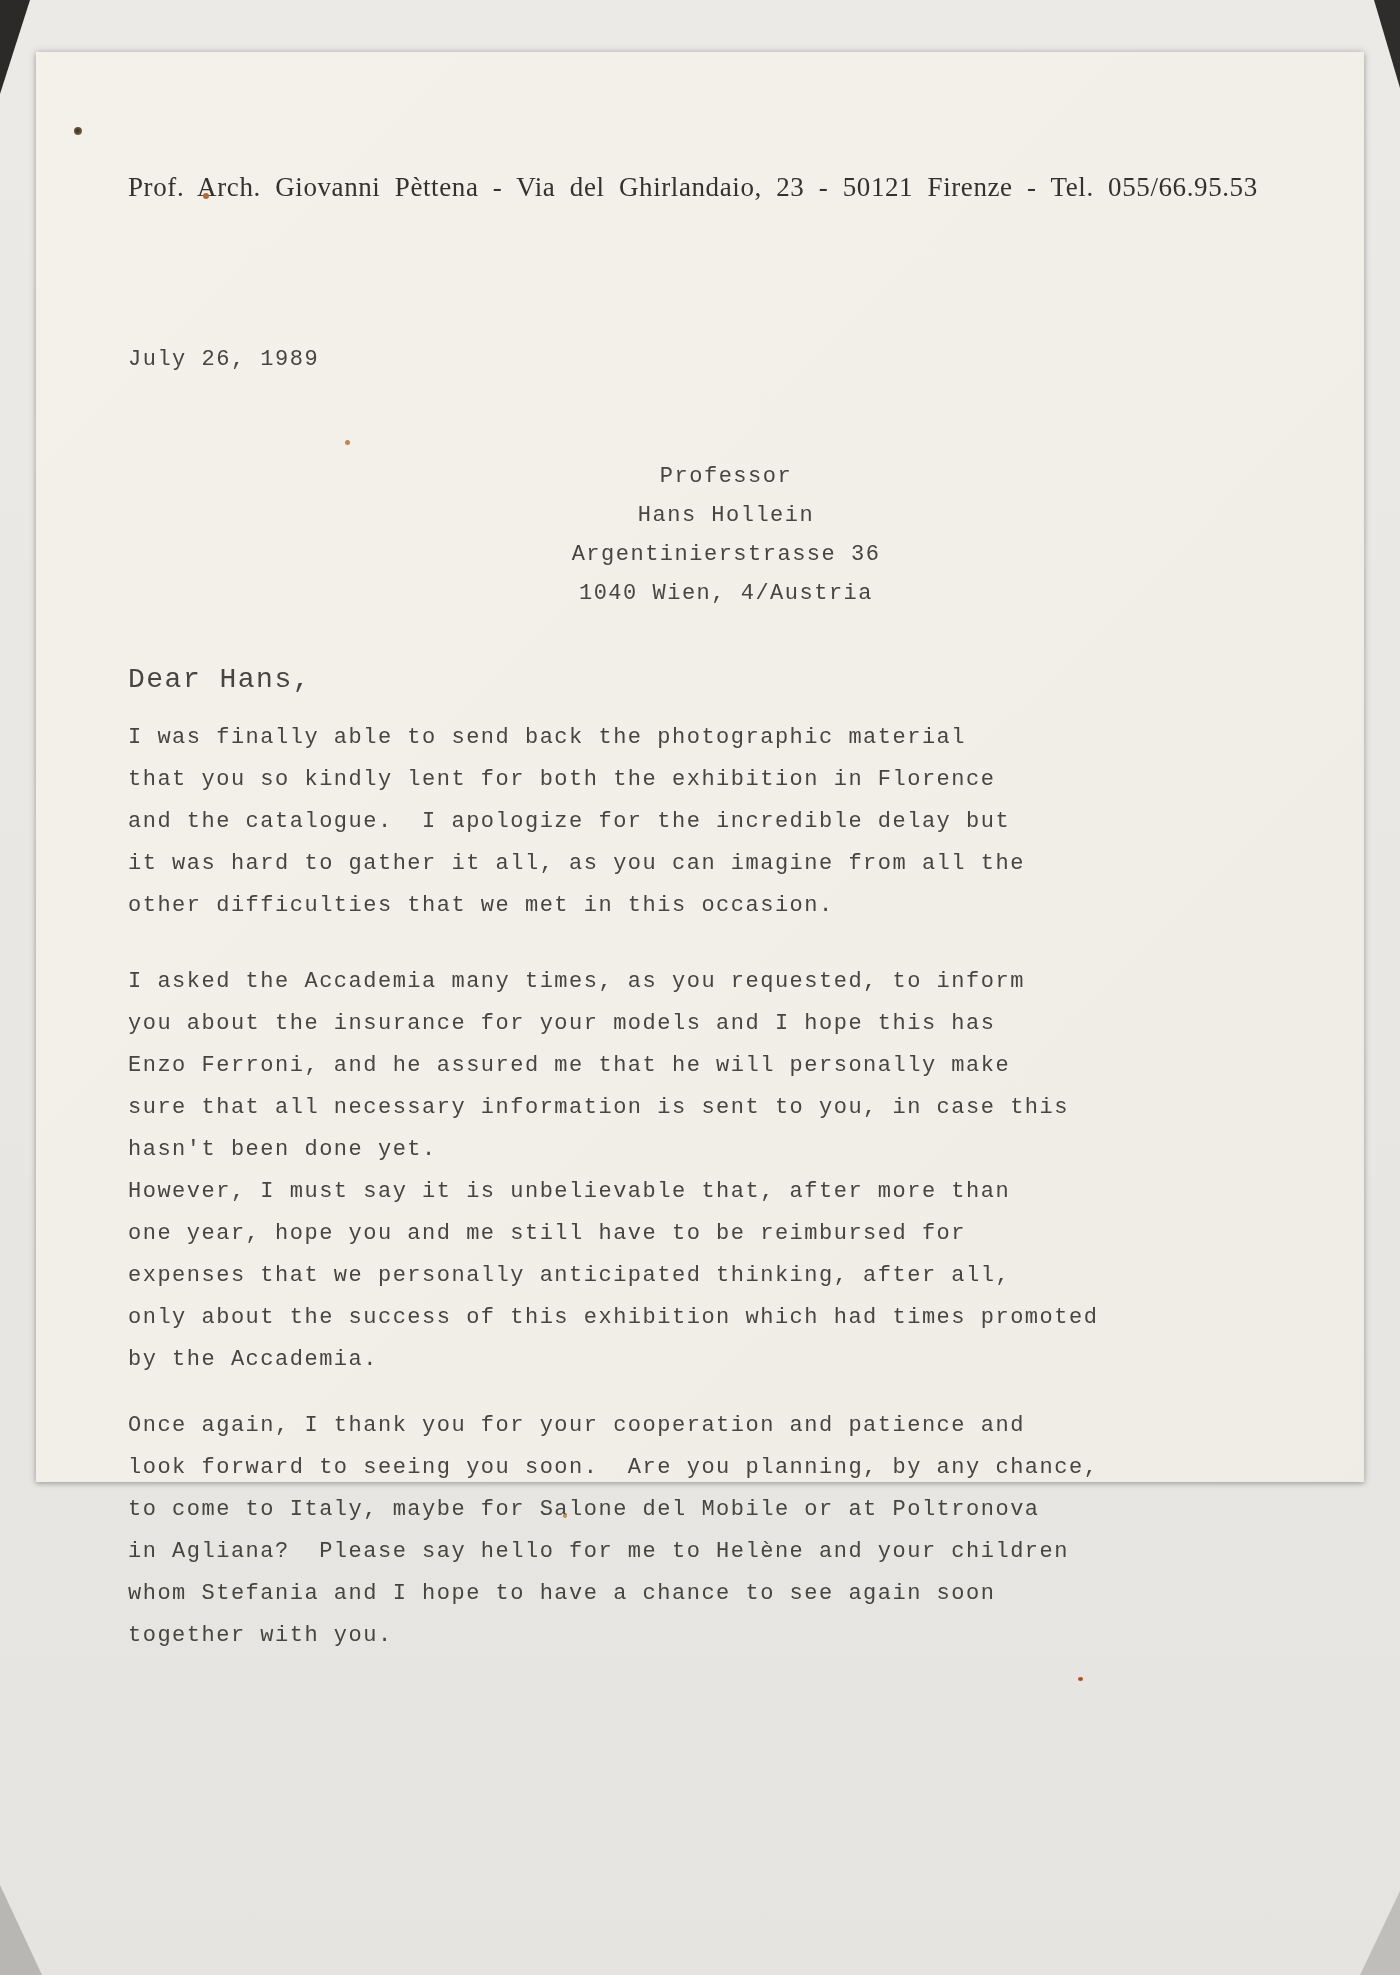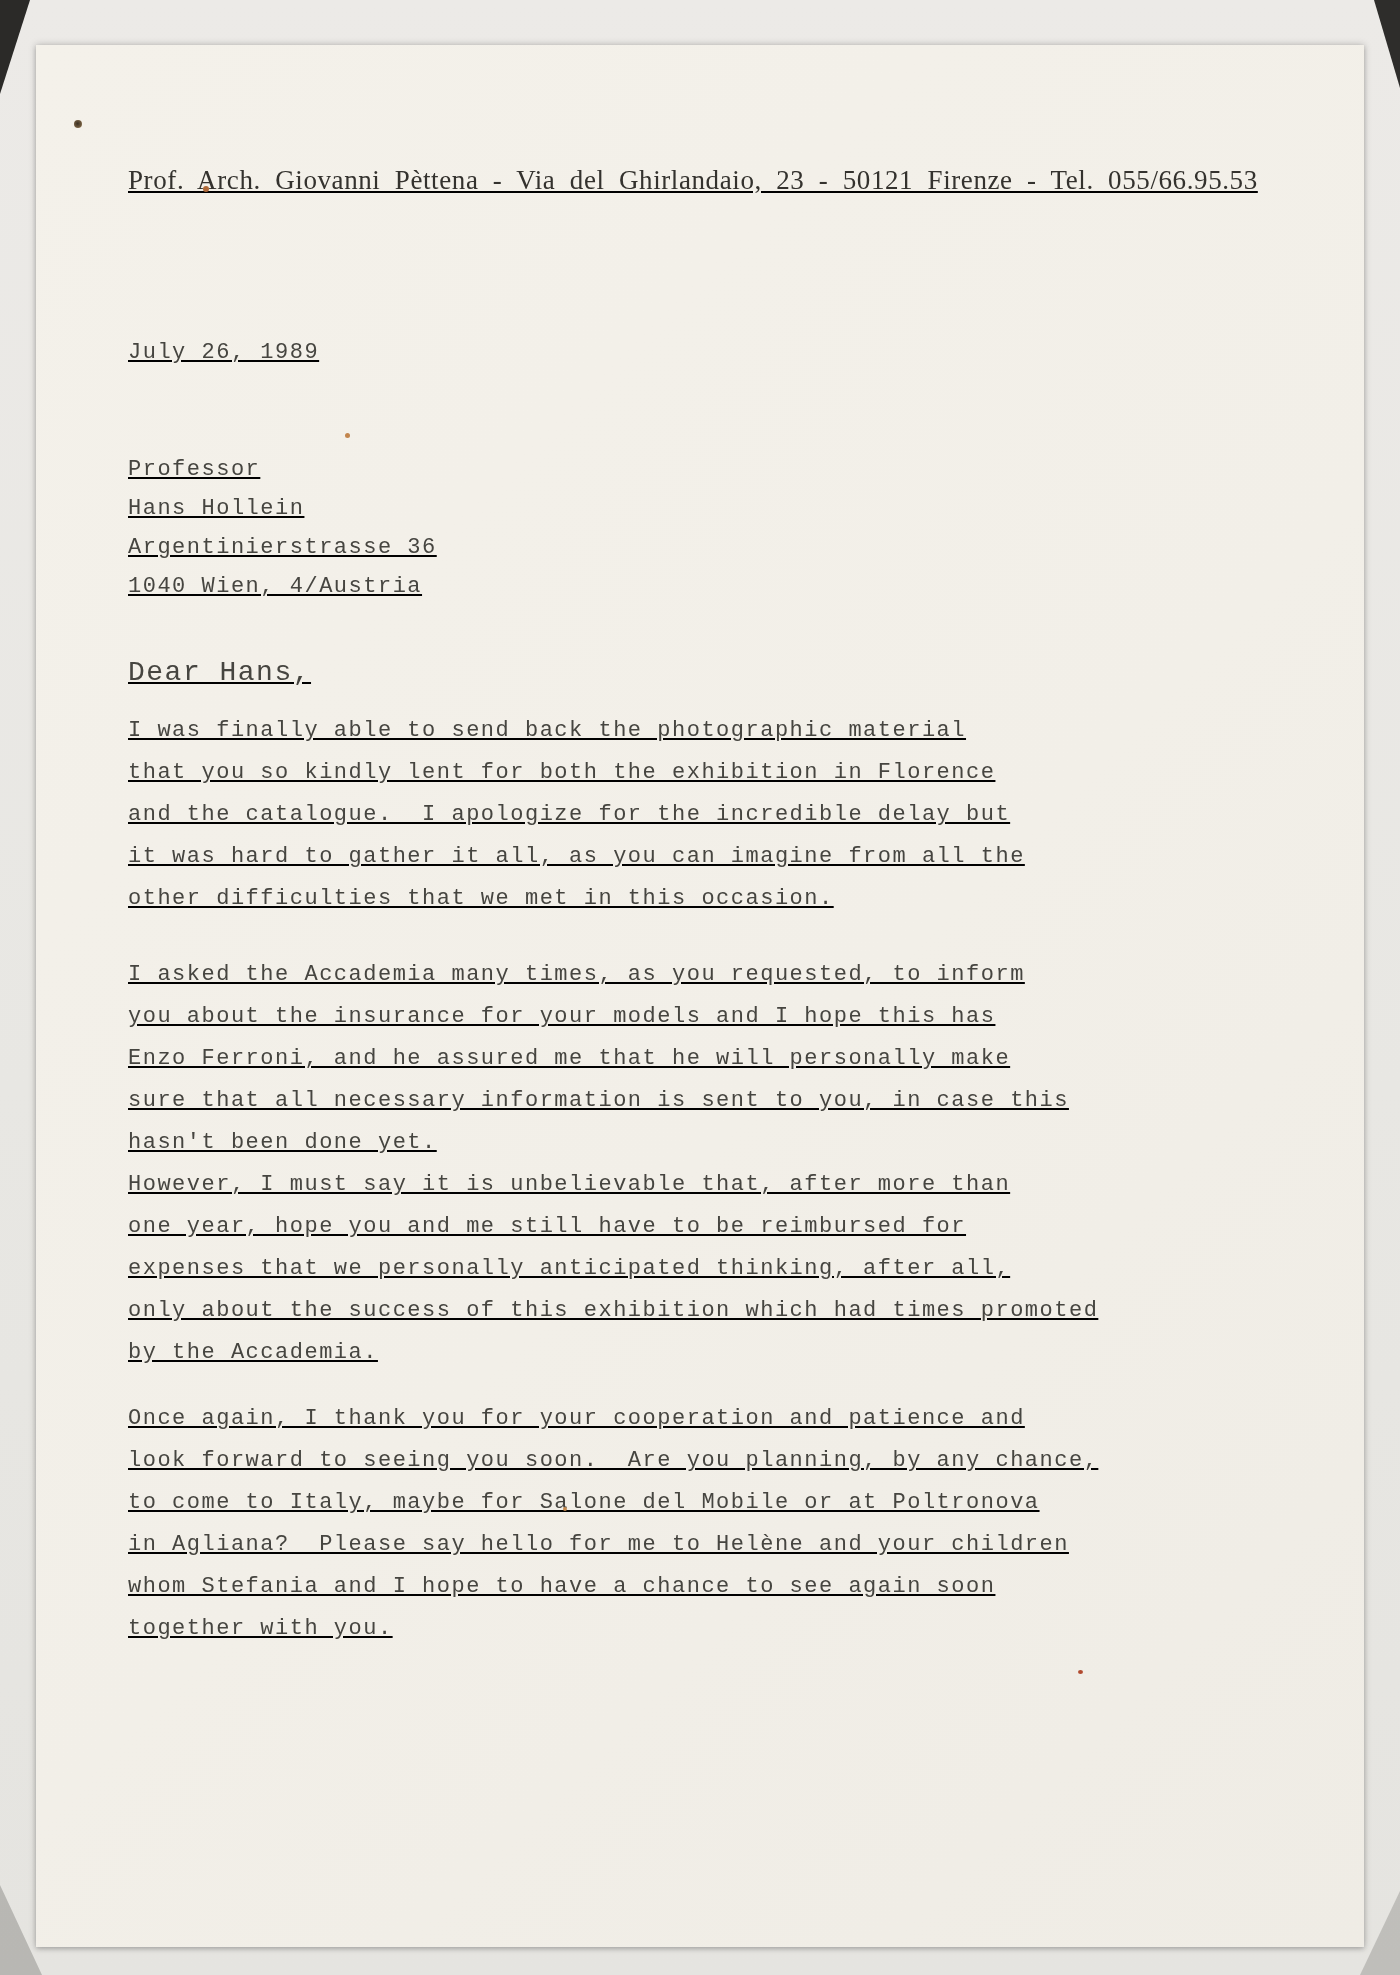--- a/index.html
+++ b/index.html
@@ -3,40 +3,39 @@
 <meta charset="utf-8">
 <style>
   html, body { margin: 0; padding: 0; }
   body {
     width: 1400px; height: 1975px;
     background: linear-gradient(180deg, #eceae7 0%, #e8e7e3 55%, #e5e4e0 100%);
     position: relative; overflow: hidden;
     font-family: "Liberation Sans", sans-serif;
   }
   .paper {
-    position: absolute; left: 36px; top: 45px;
-    width: 1328px; height: 1902px;
+    position: absolute; left: 36px; top: 52px;
+    width: 1328px; height: 1430px;
     background: linear-gradient(135deg, #f4f1ea 0%, #f2efe8 55%, #efece5 100%);
     box-shadow: 0 0 7px rgba(40,40,38,0.28), 0 2px 4px rgba(40,40,38,0.18);
-    text-decoration: underline;
   }
   .content { padding: 120px 40px 0 92px; }
   .letterhead {
     font-family: "Liberation Serif", serif;
     font-size: 27px; color: #34322e;
     letter-spacing: 0.6px; word-spacing: 7px;
     white-space: pre;
   }
   .mono {
     font-family: "Liberation Mono", "DejaVu Sans Mono", monospace;
     color: #464540; white-space: pre; letter-spacing: 1.5px;
   }
   .date { margin-top: 136px; font-size: 22px; line-height: 42px; }
   .recipient { margin-top: 76px; }
-  .recipient .tline { font-size: 22px; line-height: 39px; }
+  .recipient .tline { font-size: 22px; line-height: 39px; text-align: center; }
   .salutation { margin-top: 46px; font-size: 28px; line-height: 42px; }
   .para .tline { font-size: 22px; line-height: 42px; }
   .para-1 { margin-top: 16px; }
   .para-2 { margin-top: 34px; }
   .para-3 { margin-top: 24px; }
 
   .corner { position: absolute; pointer-events: none; }
   .corner-tl { left: 0; top: 0; width: 30px; height: 94px;
     background: #2b2a28; clip-path: polygon(0 0, 100% 0, 0 100%); }
   .corner-tr { right: 0; top: 0; width: 26px; height: 88px;

